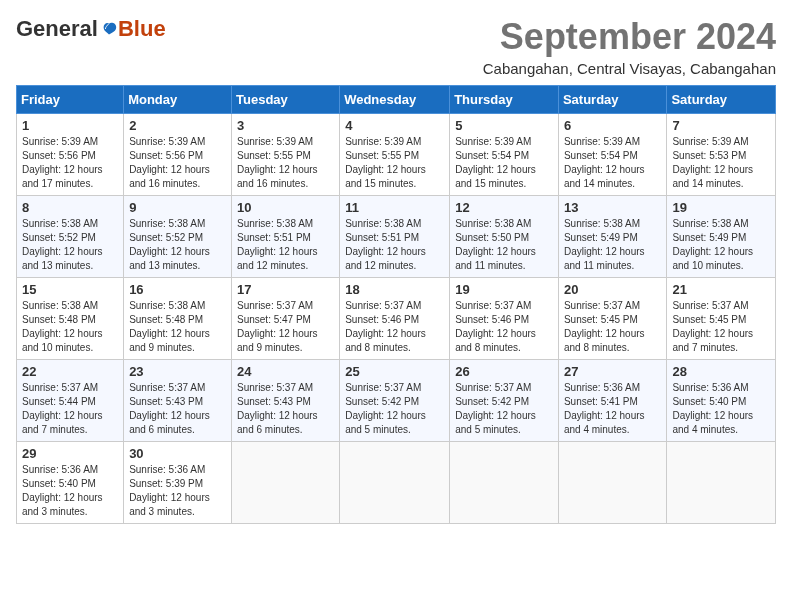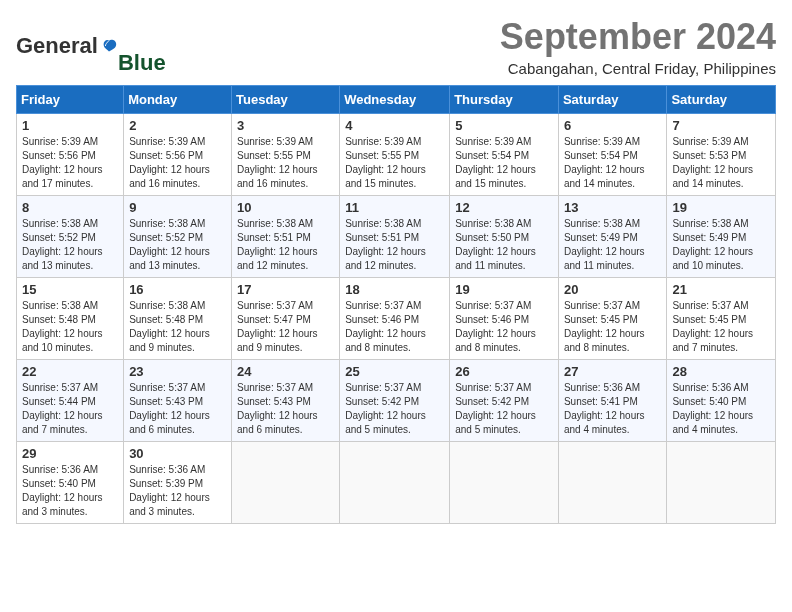--- a/index.html
+++ b/index.html
@@ -23,21 +23,21 @@
       align-items: flex-start;
     }
     .logo-text {
       display: flex;
       align-items: center;
       font-size: 22px;
       font-weight: bold;
       color: #333;
     }
     .logo-general { color: #333; }
-    .logo-blue { color: #14532d; margin-top: 34px; }
+    .logo-blue { color: #c2410c; }
     .logo-icon {
       width: 18px;
       height: 18px;
       margin-left: 2px;
     }
     .title-block {
       text-align: right;
     }
     .month-title {
       font-size: 36px;
@@ -102,21 +102,21 @@
       <svg class="logo-icon" viewBox="0 0 20 20">
         <path d="M10 4 C12 2, 18 3, 18 8 C18 12, 14 14, 10 16 C8 14, 4 12, 4 8 C4 4, 8 2, 10 4Z" fill="#1a6dc0"></path>
         <path d="M10 4 C8 6, 6 8, 6 10" stroke="#fff" stroke-width="1" fill="none"></path>
       </svg>
       <br>
       <span class="logo-blue">Blue</span>
     </div>
   </div>
   <div class="title-block">
     <div class="month-title">September 2024</div>
-    <div class="location-title">Cabangahan, Central Friday, Philippines</div>
+    <div class="location-title">Cabangahan, Central Visayas, Cabangahan</div>
   </div>
 </div>
 
 <table class="calendar">
   <thead>
     <tr>
       <th>Friday</th>
       <th>Monday</th>
       <th>Tuesday</th>
       <th>Wednesday</th>

